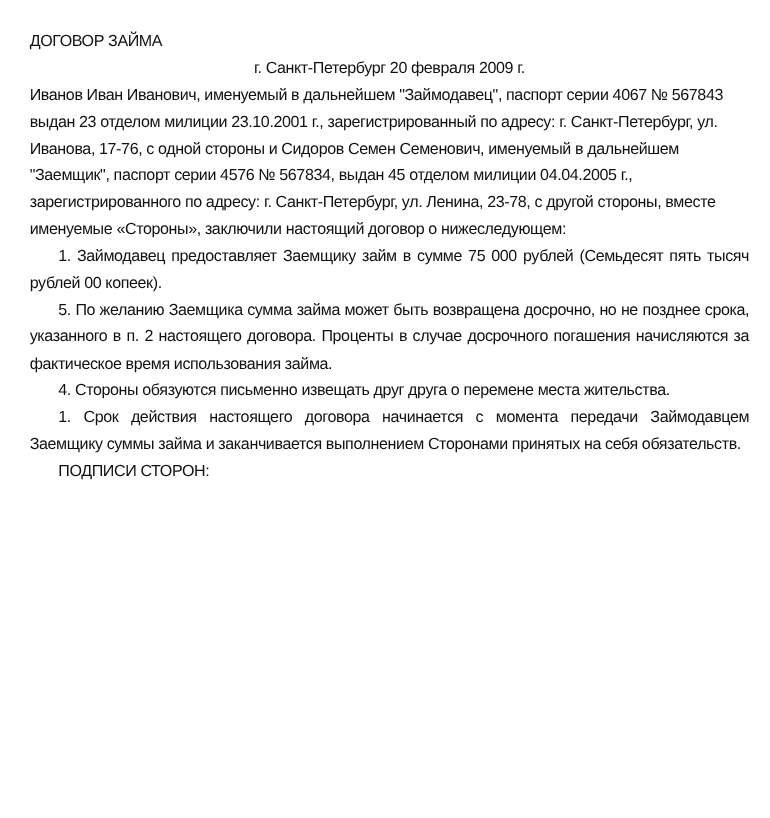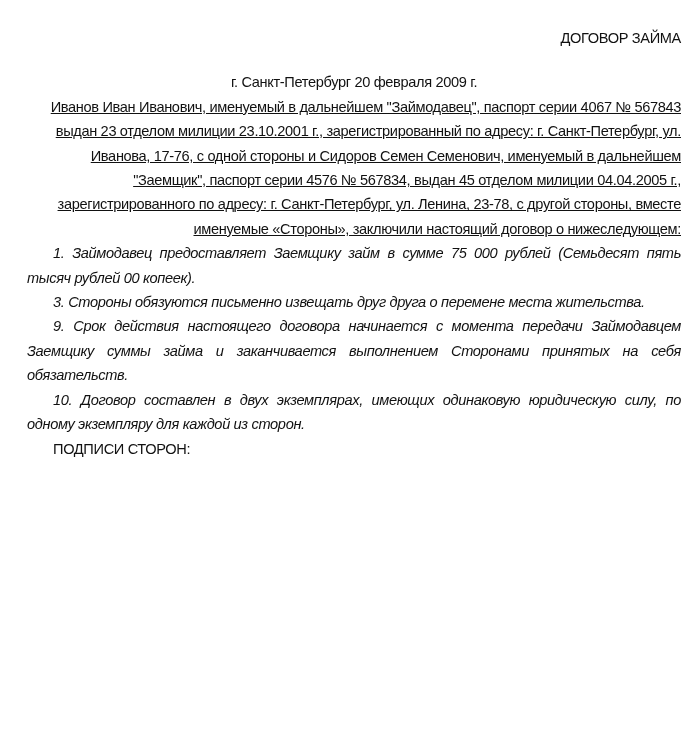--- a/index.html
+++ b/index.html
@@ -3,33 +3,33 @@
   <meta charset="utf-8">
   <style>
     html, body { margin: 0; padding: 0; background: #ffffff; }
     body { width: 700px; height: 744px; overflow: hidden; position: relative; }
     .doc {
       position: absolute; left: 27px; top: 26px; width: 654px;
       font-family: "Liberation Sans", sans-serif;
       font-size: 14.6px; line-height: 24.4px; color: #111111;
       letter-spacing: -0.35px;
     }
-    .center { text-align: center; margin-top: 20px; }
-    .title { text-align: right; }
-    .preamble { text-align: right; text-decoration: underline; }
-    .clause { text-align: justify; text-indent: 26px; margin: 0; font-style: italic; }
+    .center { text-align: center; }
+    .title { text-align: left; }
+    .preamble { text-align: left; }
+    .clause { text-align: justify; text-indent: 26px; margin: 0; }
     .signatures-title { padding-left: 26px; margin: 0; }
     p { margin: 0; }
   </style>
 </head>
 <body>
 
 <div class="doc">
   <p class="title">ДОГОВОР ЗАЙМА</p>
   <p class="center">г. Санкт-Петербург 20 февраля 2009 г.</p>
   <p class="preamble">Иванов Иван Иванович, именуемый в дальнейшем "Займодавец", паспорт серии 4067 № 567843 выдан 23 отделом милиции 23.10.2001 г., зарегистрированный по адресу: г. Санкт-Петербург, ул. Иванова, 17-76, с одной стороны и Сидоров Семен Семенович, именуемый в дальнейшем "Заемщик", паспорт серии 4576 № 567834, выдан 45 отделом милиции 04.04.2005 г., зарегистрированного по адресу: г. Санкт-Петербург, ул. Ленина, 23-78, с другой стороны, вместе именуемые «Стороны», заключили настоящий договор о нижеследующем:</p>
   <p class="clause">1. Займодавец предоставляет Заемщику займ в сумме 75 000 рублей (Семьдесят пять тысяч рублей 00 копеек).</p>
-  <p class="clause">3. Стороны обязуются письменно извещать друг друга о перемене места жительства.</p>
-  <p class="clause">9. Срок действия настоящего договора начинается с момента передачи Займодавцем Заемщику суммы займа и заканчивается выполнением Сторонами принятых на себя обязательств.</p>
-  <p class="clause">10. Договор составлен в двух экземплярах, имеющих одинаковую юридическую силу, по одному экземпляру для каждой из сторон.</p>
+  <p class="clause">5. По желанию Заемщика сумма займа может быть возвращена досрочно, но не позднее срока, указанного в п. 2 настоящего договора. Проценты в случае досрочного погашения начисляются за фактическое время использования займа.</p>
+  <p class="clause">4. Стороны обязуются письменно извещать друг друга о перемене места жительства.</p>
+  <p class="clause">1. Срок действия настоящего договора начинается с момента передачи Займодавцем Заемщику суммы займа и заканчивается выполнением Сторонами принятых на себя обязательств.</p>
   <p class="signatures-title">ПОДПИСИ СТОРОН:</p>
 
 </div>
 
 </body></html>

